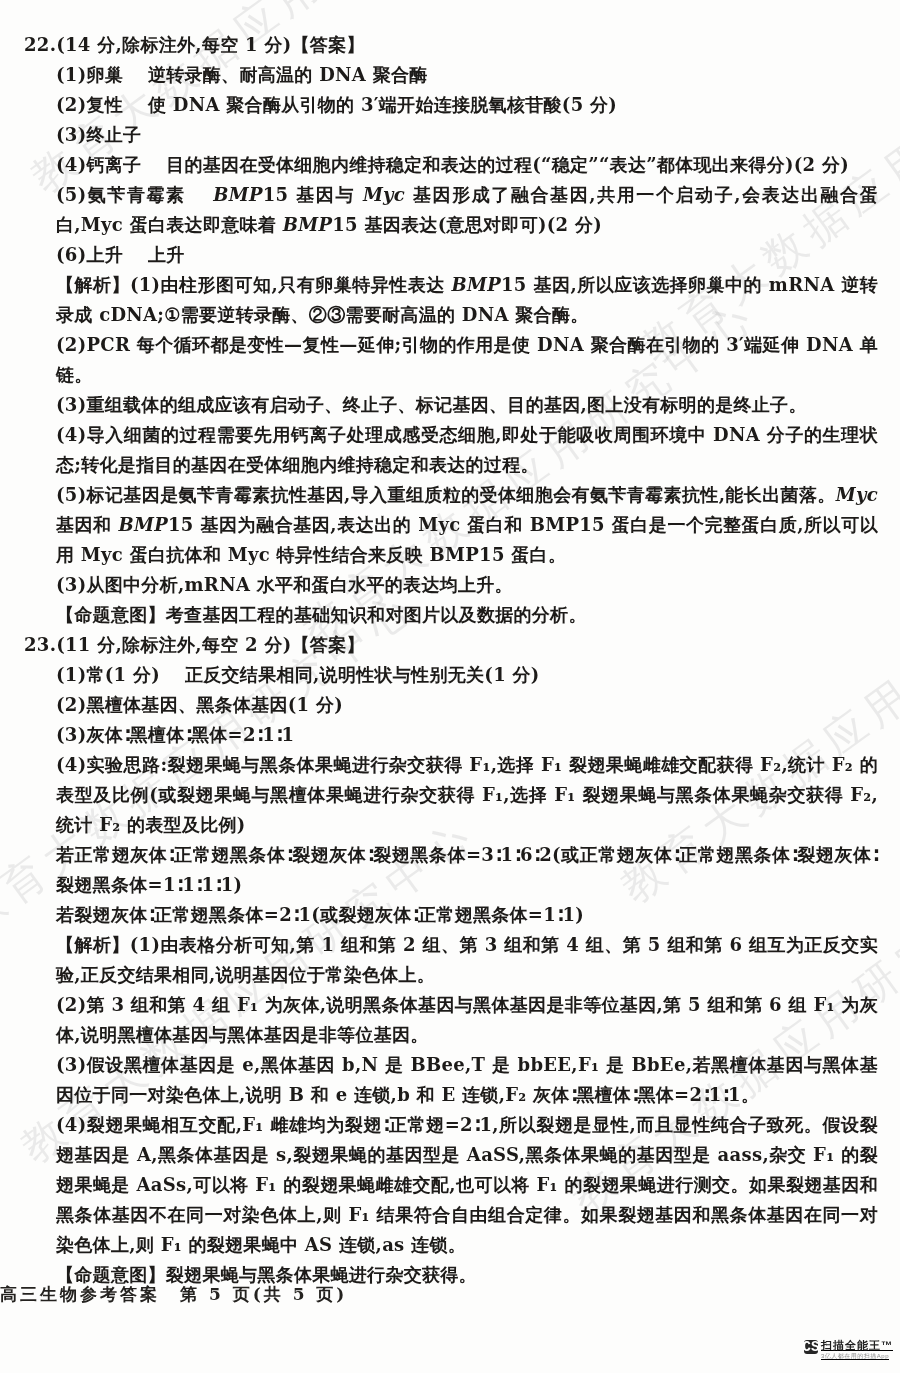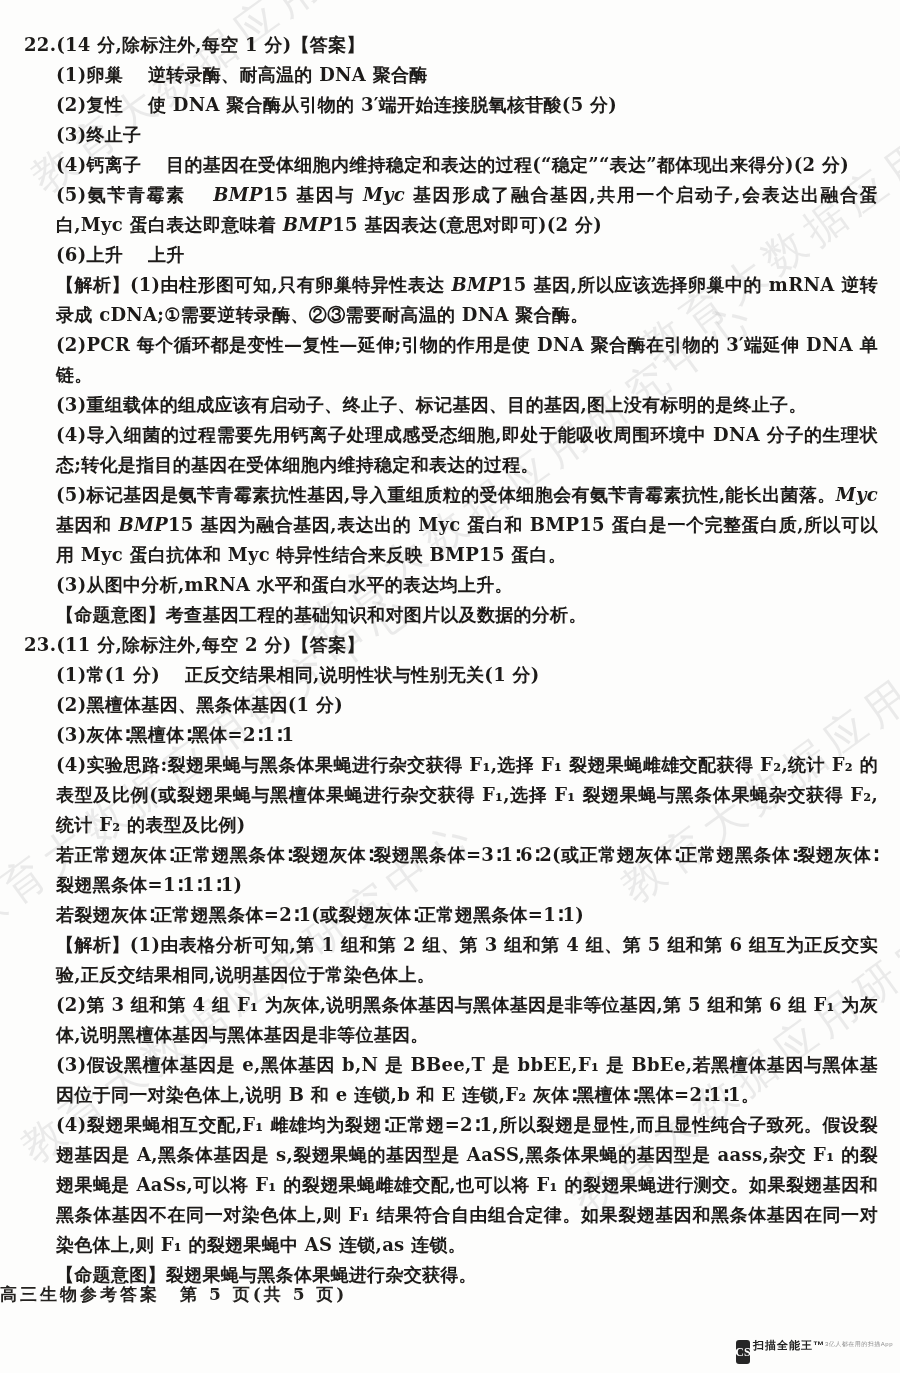--- a/index.html
+++ b/index.html
@@ -36,28 +36,28 @@
     position:absolute;top:1283px;left:0;width:100%;
     text-align:left;z-index:2;
     font-size:17px;font-weight:700;color:#24221f;
     letter-spacing:3px;
   }
   .badge{
     position:absolute;right:7px;top:1339px;z-index:3;
     display:flex;align-items:flex-start;gap:3px;
   }
   .badge-icon{
-    width:14px;height:24px;border-radius:3px;
+    width:14px;height:14px;border-radius:3px;
     background:#262626;color:#fff;
-    font-family:Liberation Serif, serif;
-    font-size:12px;font-weight:700;
+    font-family:Liberation Mono, monospace;
+    font-size:14px;font-weight:700;
     display:flex;align-items:center;justify-content:center;
     margin-top:1px;
   }
-  .badge-texts{display:flex;flex-direction:row;line-height:1.1;}
+  .badge-texts{display:flex;flex-direction:column;line-height:1.1;text-decoration:underline;}
   .badge-title{
     font-family:"Liberation Sans","DejaVu Sans",sans-serif;
     font-size:11px;font-weight:700;color:#1e1e1e;letter-spacing:1px;
   }
   .badge-sub{
     font-family:"Liberation Sans","DejaVu Sans",sans-serif;
     font-size:6px;color:#8a8a8a;letter-spacing:.5px;margin-top:2px;
   }
 </style>
 </head>

